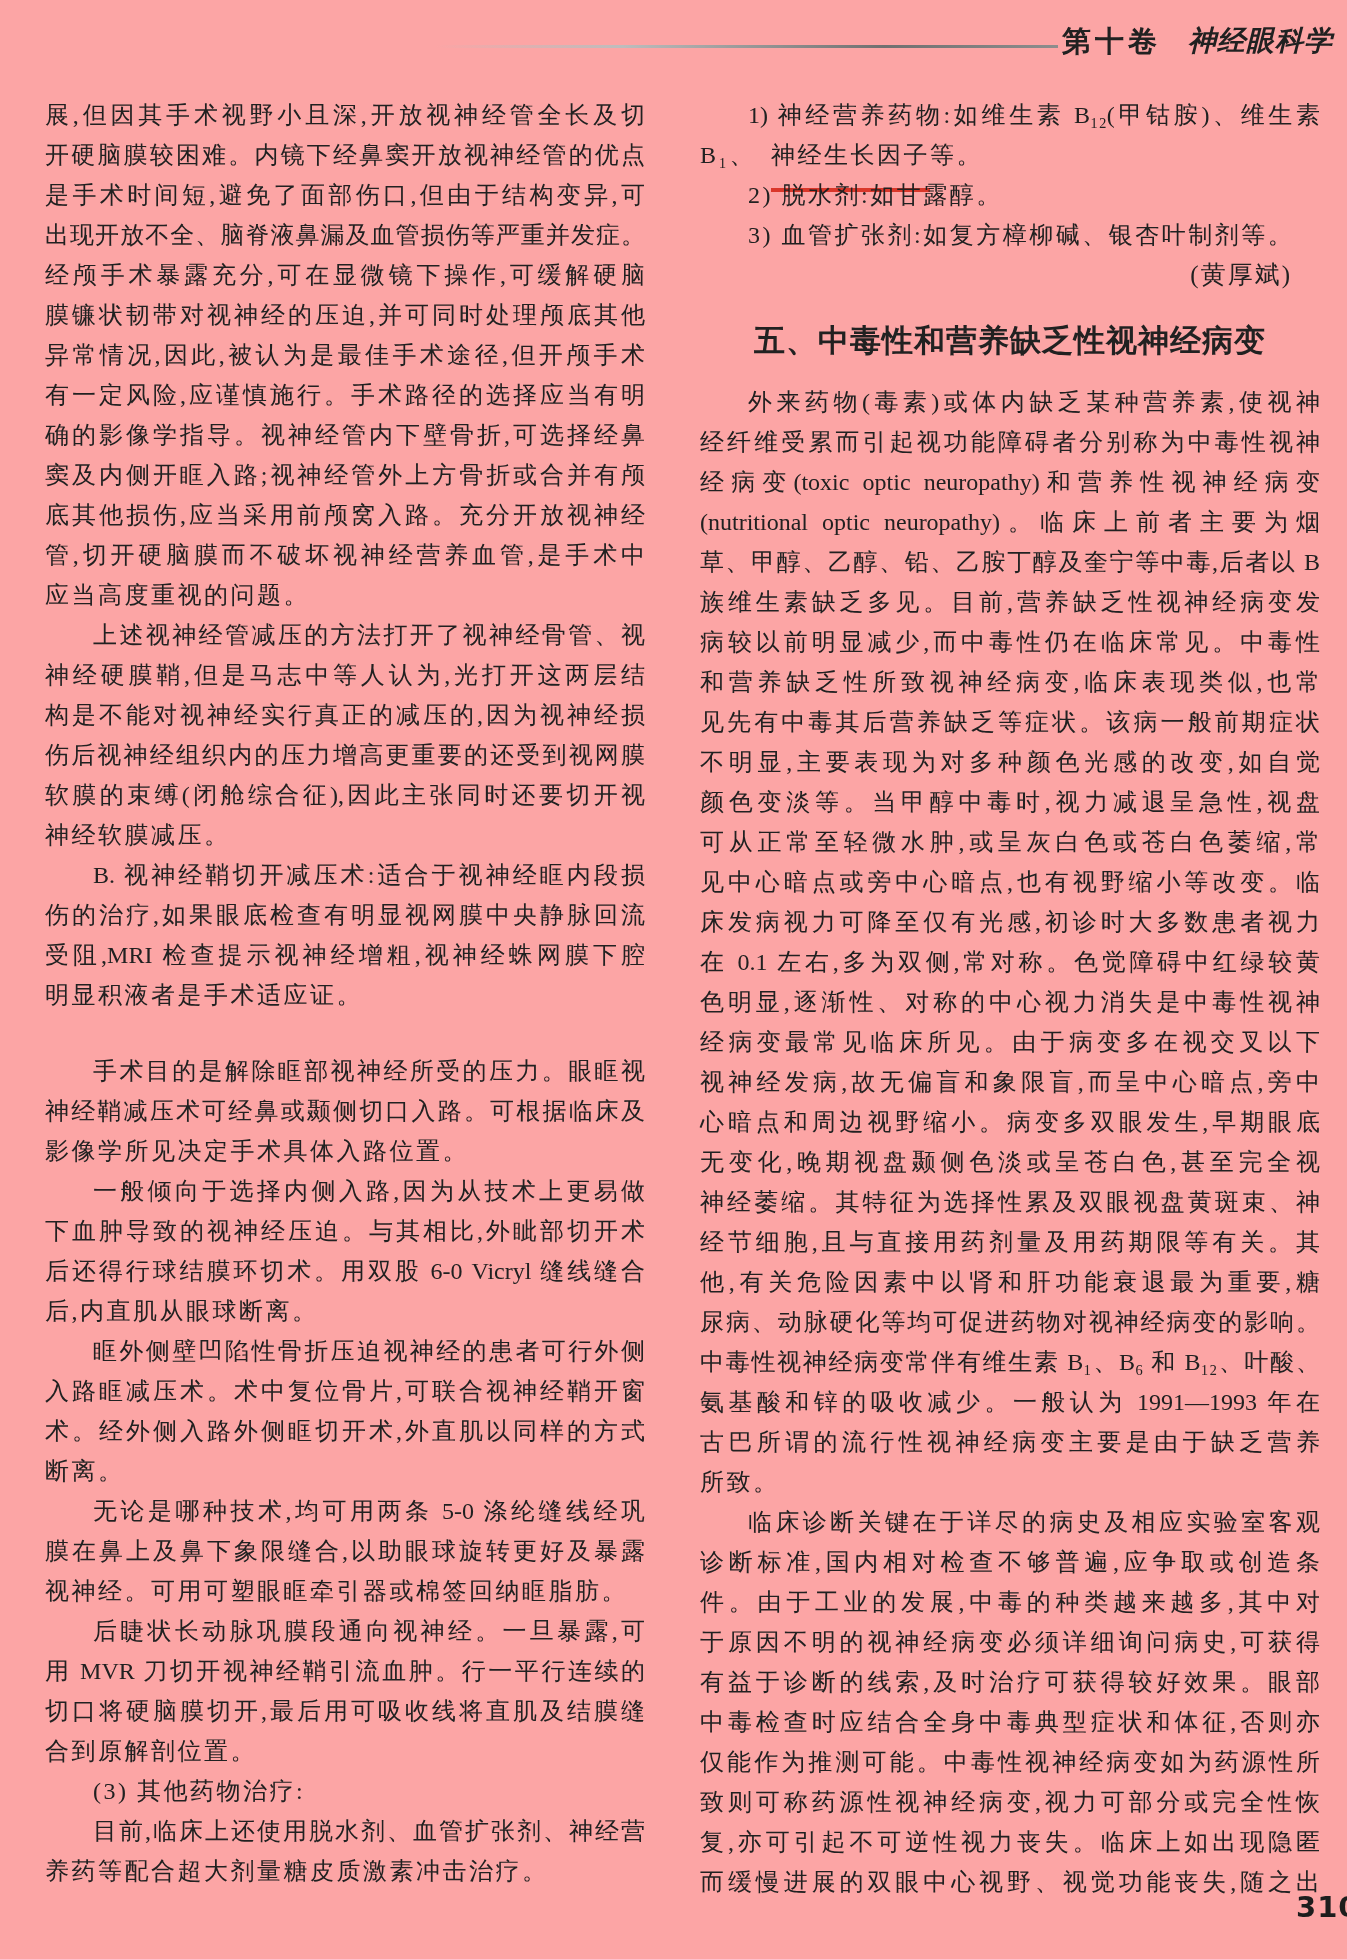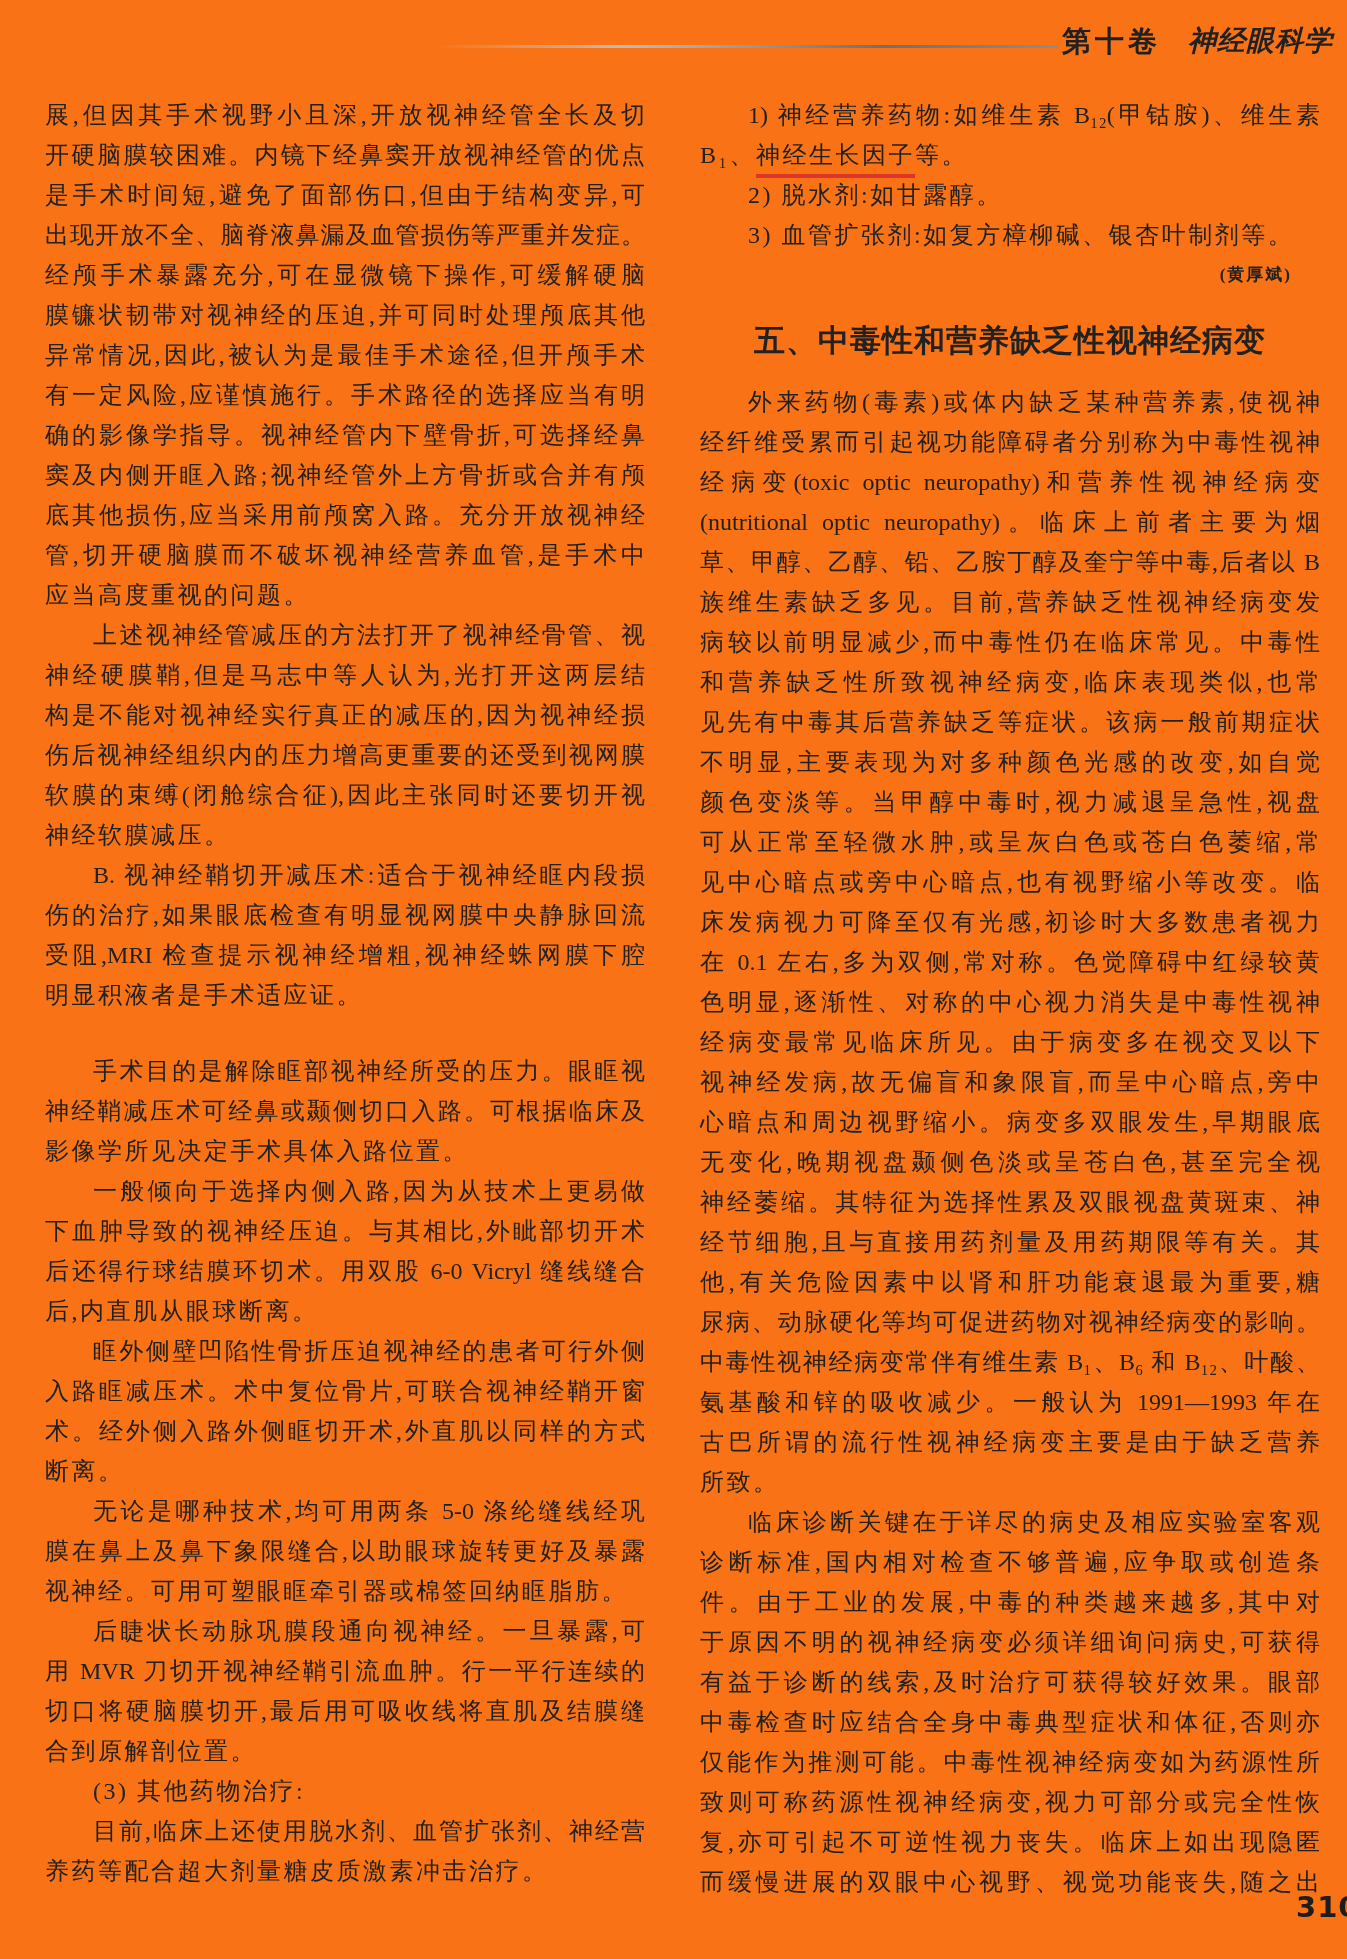--- a/index.html
+++ b/index.html
@@ -1,19 +1,19 @@
 <!DOCTYPE html>
 <html><head>
 <meta charset="utf-8">
 <style>
   html,body{margin:0;padding:0;background:#e9e7e2;}
   .page{
     position:relative;
     width:1347px;height:1959px;
-    background:#f97316;
+    background:#fca5a5;
     font-family:"Liberation Serif","DejaVu Serif",serif;
     color:#212121;
     overflow:hidden;
   }
   
   .hdr-rule{
     position:absolute;left:436px;top:45px;width:622px;height:3px;
     background:linear-gradient(to right, rgba(170,170,170,0), #bdbdbd 30%, #707070 72%, #8d8d8d 100%);
   }
   .hdr-vol{
@@ -34,22 +34,22 @@
     text-align:justify;text-align-last:justify;
   }
   .a-l{text-align:left;text-align-last:left;letter-spacing:2.5px;}
   .a-r{text-align:right;text-align-last:right;letter-spacing:2px;}
   .a-c{text-align:right;text-align-last:center;letter-spacing:1px;}
   .heading{
     font-size:31px;font-weight:700;
     height:auto;line-height:31px;
     padding:30px 0 26px 0;
   }
-  .author{padding-right:28px;font-size:17px;font-weight:700;}
-  .ru{border-bottom:4px solid #da372a;padding-bottom:6px;}
+  .author{padding-right:28px;font-size:25px;font-weight:400;}
+  .ru{border-bottom:4px solid #da372a;padding-bottom:20px;margin-left:15px;}
   .pagenum{
     position:absolute;left:1296px;top:1890px;
     font-family:"DejaVu Sans","Liberation Sans",sans-serif;
     font-size:29px;font-weight:600;letter-spacing:1px;color:#1d1d1d;
   }
 </style>
 </head>
 <body>
 
 <div class="page">

